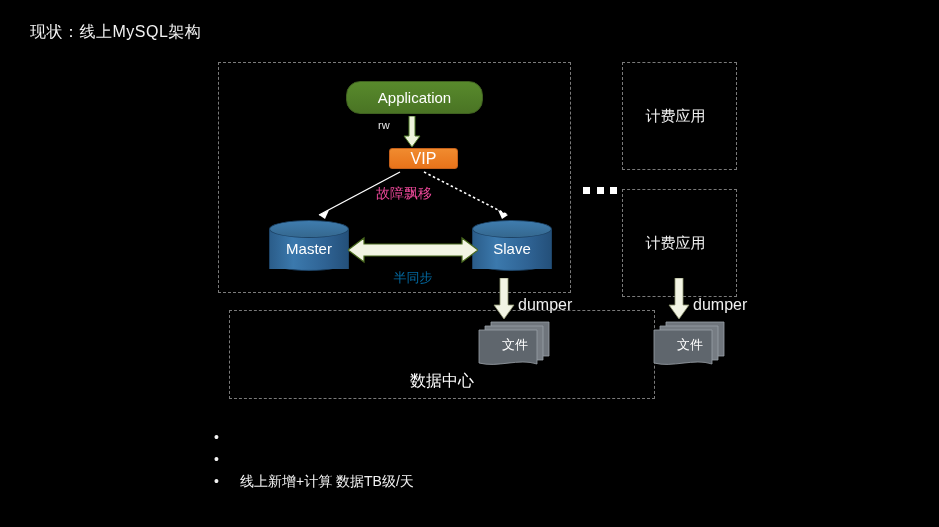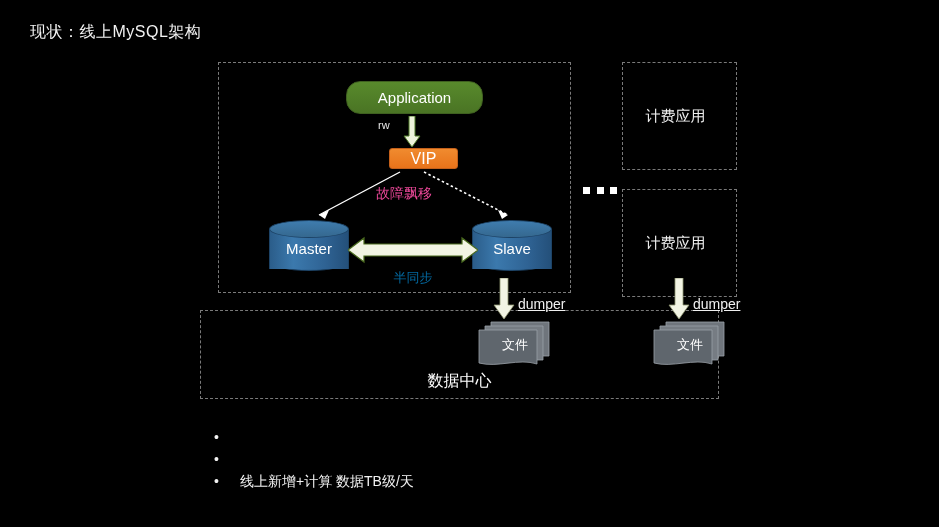--- a/index.html
+++ b/index.html
@@ -60,23 +60,23 @@
     left: 0;
     right: 8px;
     top: 50%;
     transform: translateY(-50%);
     text-align: center;
     font-size: 15px;
     color: #f0f0f0;
   }
 
   #datacenter-box {
-    left: 200px;
+    left: 229px;
     top: 310px;
-    width: 519px;
+    width: 426px;
     height: 89px;
   }
 
   #datacenter-label {
     position: absolute;
     left: 0;
     right: 0;
     bottom: 6px;
     text-align: center;
     font-size: 16px;
@@ -250,23 +250,22 @@
   .dumper-arrow {
     position: absolute;
     width: 22px;
     height: 42px;
   }
   #dumper-arrow-1 { left: 493px; top: 278px; }
   #dumper-arrow-2 { left: 668px; top: 278px; }
 
   .dumper-label {
     position: absolute;
-    font-size: 14px;
+    font-size: 16px;
     color: #f0f0f0;
-    text-decoration: underline;
   }
   #dumper-label-1 { left: 518px; top: 296px; }
   #dumper-label-2 { left: 693px; top: 296px; }
 
   
   .file-stack {
     position: absolute;
     width: 88px;
     height: 50px;
   }

